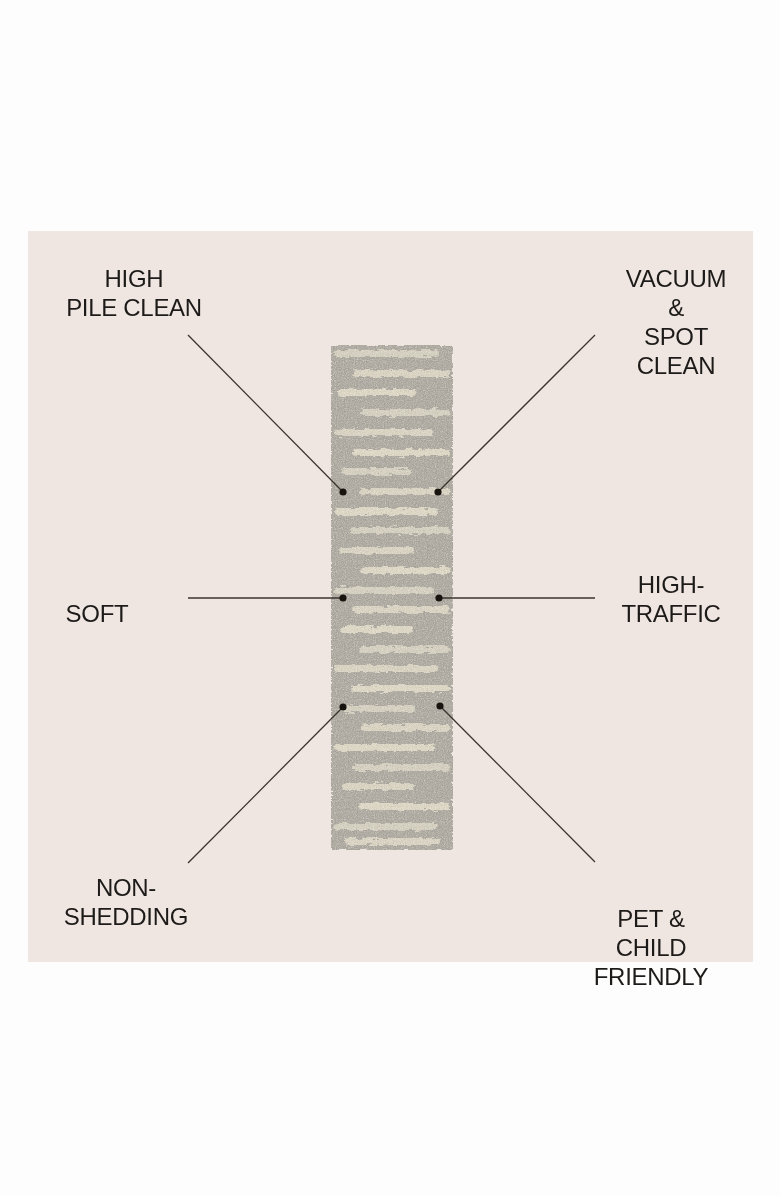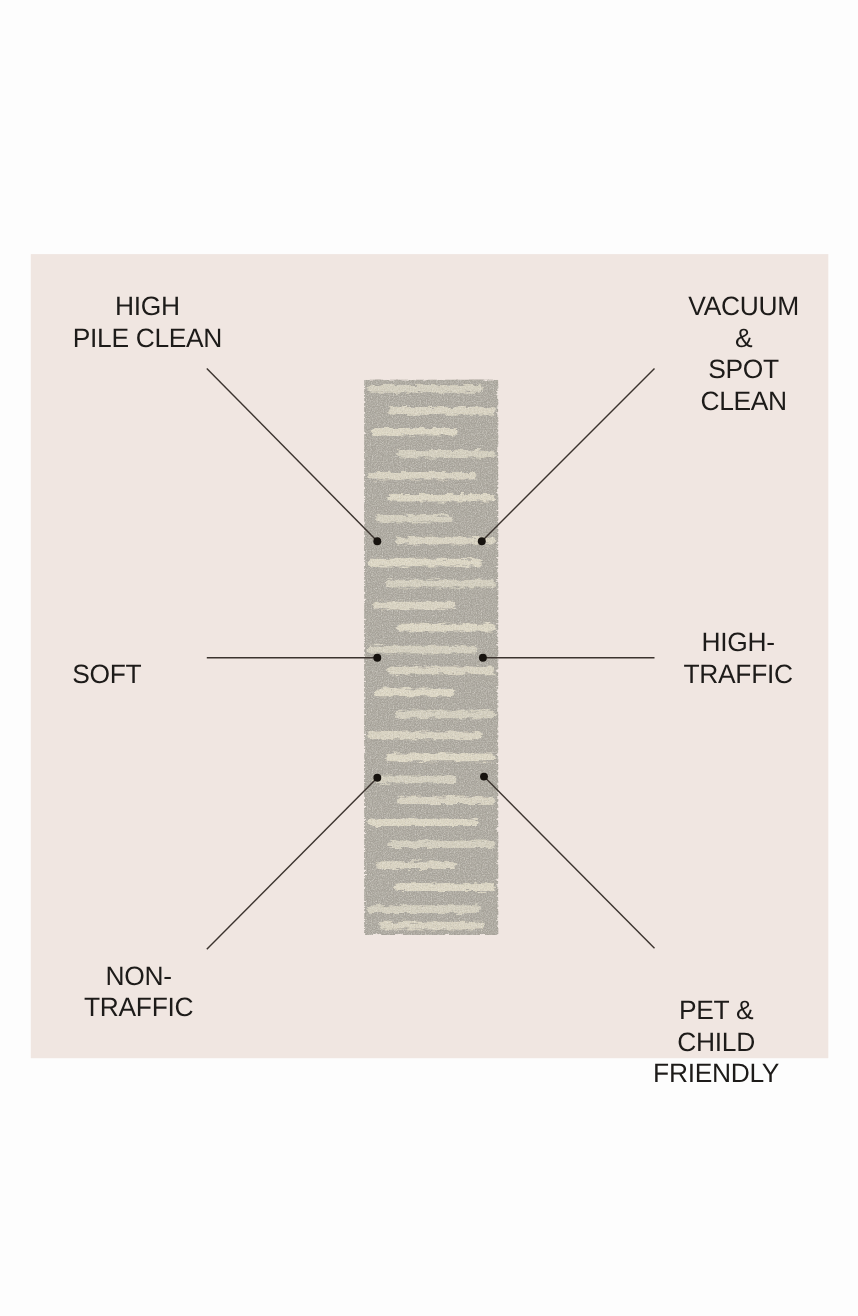--- a/index.html
+++ b/index.html
@@ -131,15 +131,15 @@
 </svg>
 
 <div class="callout" id="cl-high-pile">HIGH
 PILE CLEAN</div>
 <div class="callout" id="cl-vacuum">VACUUM &amp;
 SPOT CLEAN</div>
 <div class="callout" id="cl-soft">SOFT</div>
 <div class="callout" id="cl-high-traffic">HIGH-
 TRAFFIC</div>
 <div class="callout" id="cl-non-shedding">NON-
-TRAFFIC</div>
+SHEDDING</div>
 <div class="callout" id="cl-pet-child">PET &amp; CHILD
 FRIENDLY</div>
 
 </body></html>

